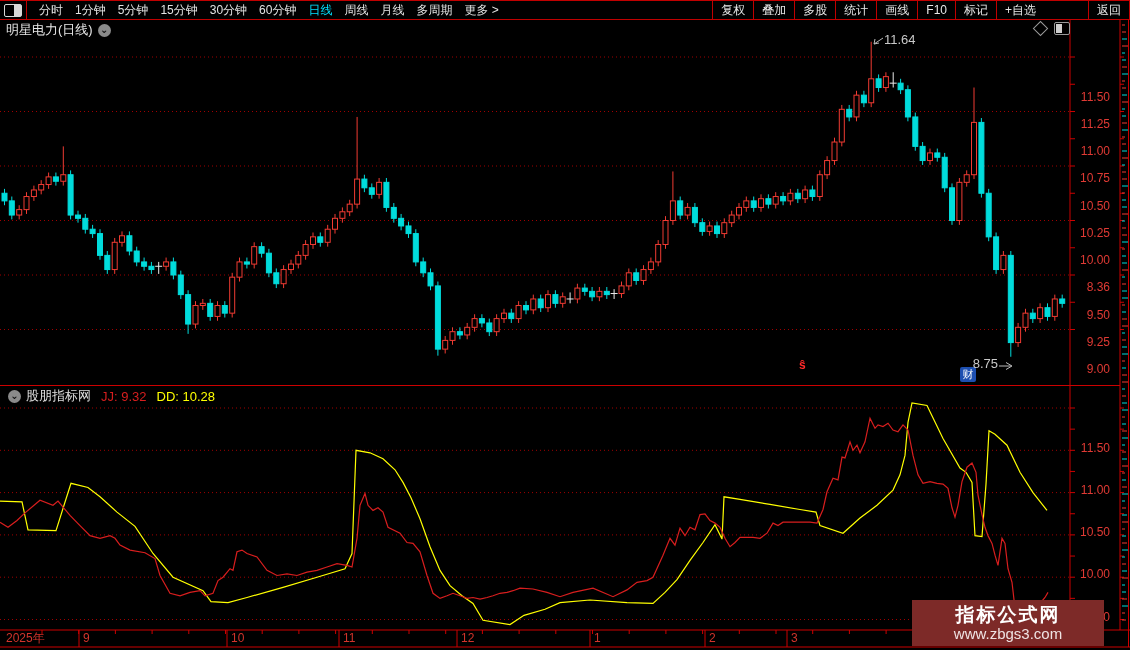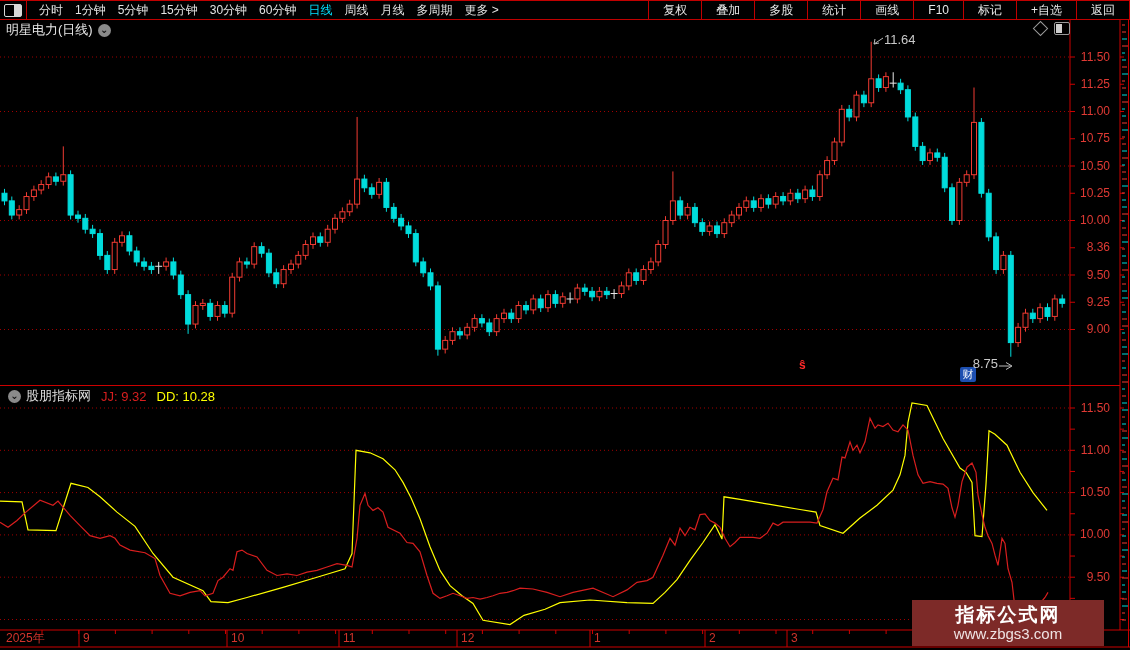--- a/index.html
+++ b/index.html
@@ -7,33 +7,33 @@
          font-family:"Liberation Sans","DejaVu Sans",sans-serif;}
   
   #toolbar{position:absolute;left:0;top:0;width:1130px;height:20px;display:flex;align-items:center;
            border-top:1px solid #c00000;border-bottom:1px solid #c00000;box-sizing:border-box;background:#000;}
   .win-icon{width:16px;height:11px;border:1px solid #d8d8d8;border-radius:2px;margin:0 4px 0 4px;position:relative;}
   .win-icon .half{position:absolute;right:0;top:0;width:7px;height:100%;background:#d8d8d8;}
   .tb-sep{width:1px;height:18px;background:#c00000;margin-right:6px;}
   .tab{color:#e3e3e3;font-size:12px;margin:0 6px;white-space:nowrap;cursor:default;}
   .tab.active{color:#00e0ff;}
   #tb-spacer{flex:1;}
-  .action{color:#e8e8e8;font-size:12px;padding:0 14px;border-left:1px solid #c00000;height:18px;
+  .action{color:#e8e8e8;font-size:12px;padding:0 8px;border-left:1px solid #c00000;height:18px;
           display:flex;align-items:center;white-space:nowrap;}
   
   #title-row{position:absolute;left:6px;top:22px;height:16px;display:flex;align-items:center;z-index:3;}
   #chart-title{color:#e8e8e8;font-size:13px;}
   .chev-circle{width:13px;height:13px;border-radius:50%;background:#8a8a8a;color:#101010;font-size:10px;
                line-height:11px;text-align:center;margin-left:5px;font-weight:bold;}
   #corner-icons{position:absolute;left:1035px;top:22px;display:flex;align-items:center;gap:8px;z-index:3;}
   .diamond{width:9px;height:9px;border:1px solid #9a9a9a;transform:rotate(45deg);}
   .split-box{width:14px;height:11px;border:1px solid #9a9a9a;border-radius:2px;position:relative;}
   .split-box .half{position:absolute;left:1px;top:1px;bottom:1px;width:6px;background:#cfcfcf;}
   
-  .axis-col{position:absolute;left:1070px;width:48px;z-index:2;}
+  .axis-col{position:absolute;left:1070px;width:48px;z-index:2;margin-top:40px;}
   .axis-label{position:absolute;right:8px;color:#e03a34;font-size:12px;line-height:13px;}
   
   #ind-header{position:absolute;left:3px;top:387px;display:flex;align-items:center;z-index:3;font-size:13px;}
   #ind-name{color:#dedede;margin-left:5px;}
   .ind-val{margin-left:10px;}
   
   #marker-s{position:absolute;color:#ff2a2a;font-size:12px;font-weight:bold;z-index:3;}
   #marker-cai{position:absolute;width:16px;height:15px;background:#1d4fb0;border-radius:2px;color:#fff;
               font-size:11px;line-height:15px;text-align:center;z-index:3;}
   .anno{position:absolute;color:#c9c9c9;font-size:13px;z-index:3;}
@@ -70,21 +70,21 @@
     <span class="tab">更多 &gt;</span>
     <span id="tb-spacer"></span>
     <span class="action">复权</span>
     <span class="action">叠加</span>
     <span class="action">多股</span>
     <span class="action">统计</span>
     <span class="action">画线</span>
     <span class="action">F10</span>
     <span class="action">标记</span>
     <span class="action">+自选</span>
-    <span class="action" style="border-right:1px solid #c00000;">返回</span>
+    <span class="action" style="border-right:1px solid #c00000;margin-left:44px;">返回</span>
   </div>
 
   <div id="title-row">
     <span id="chart-title">明星电力(日线)</span>
     <span class="chev-circle">⌄</span>
   </div>
   <div id="corner-icons">
     <span class="diamond"></span>
     <span class="split-box">
         <span class="half"></span>

